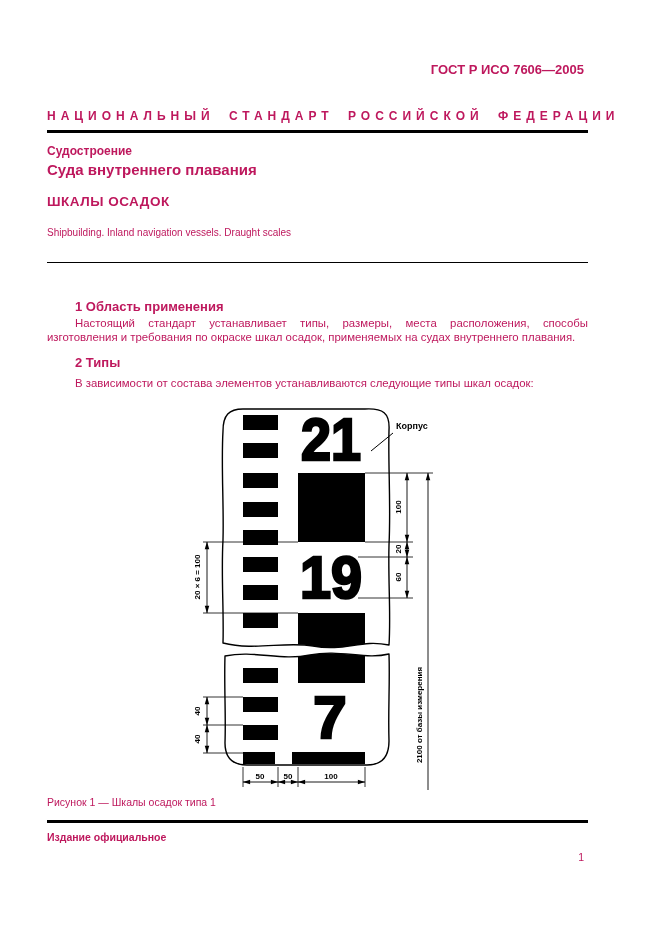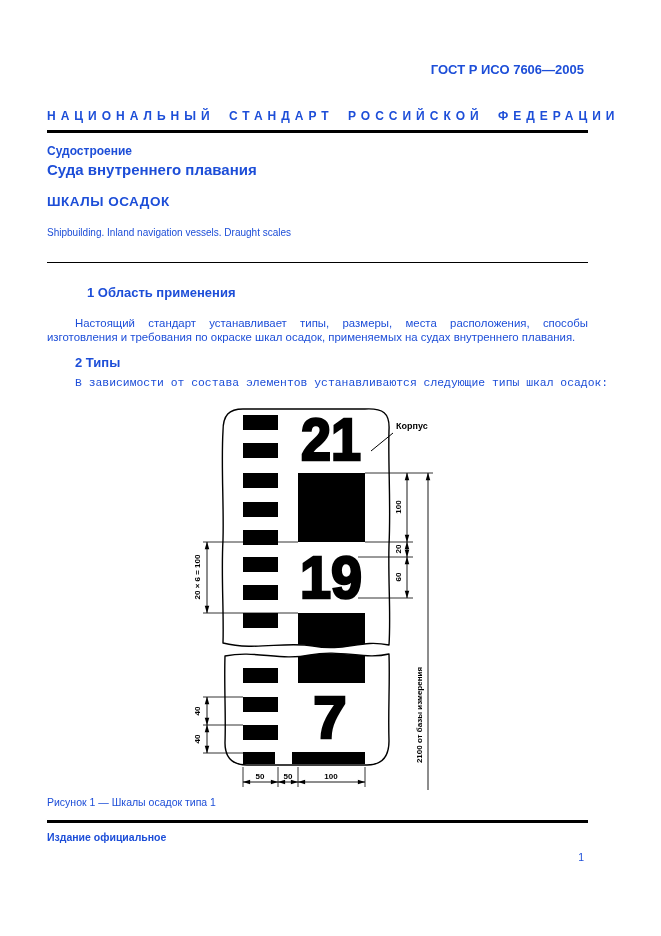--- a/index.html
+++ b/index.html
@@ -1,38 +1,38 @@
 <!DOCTYPE html>
 <html><head>
 <meta charset="utf-8">
 <style>
   html,body{margin:0;padding:0;background:#888;}
   .page{
-    position:relative;width:661px;height:936px;background:#ffffff;color:#1d4ed8;
+    position:relative;width:661px;height:936px;background:#ffffff;color:#be185d;
     font-family:"Liberation Sans","DejaVu Sans",sans-serif;overflow:hidden;
     margin:0 auto;
   }
   .abs{position:absolute;}
   .doc-code{top:62px;right:77px;font-size:13px;font-weight:bold;white-space:nowrap;}
   .banner{top:109px;left:47px;width:541px;text-align:center;font-size:12px;font-weight:bold;
           letter-spacing:5px;word-spacing:6px;white-space:nowrap;}
   .rule-thick{left:47px;width:541px;height:3px;background:#000;}
   .rule-thin{left:47px;width:541px;height:1px;background:#000;}
   .r1{top:130px;} .r2{top:262px;} .r3{top:820px;}
   .ctr{left:47px;width:541px;text-align:left;}
   .t-ru1{top:144px;font-size:12px;font-weight:bold;}
   .t-ru2{top:161px;font-size:15px;font-weight:bold;}
   .t-subject{top:194px;font-size:13.5px;font-weight:bold;letter-spacing:0.5px;}
   .t-en{top:227px;font-size:10px;}
   .date-line{top:271px;left:47px;width:541px;text-align:right;font-size:11px;font-weight:bold;}
   .h-sec{left:75px;font-size:13px;font-weight:bold;}
-  .h1{top:285px;margin-left:12px;} .h2{top:355px;}
+  .h1{top:299px;} .h2{top:355px;}
   .body-par{top:317px;left:47px;width:541px;font-size:11.4px;line-height:13.6px;
             text-align:justify;text-indent:28px;}
-  .line-par{left:75px;width:513px;font-size:11.4px;line-height:13.6px;white-space:nowrap;font-family:Liberation Mono, monospace;}
+  .line-par{left:75px;width:513px;font-size:11.4px;line-height:13.6px;white-space:nowrap;}
   .p2a{top:377px;} .p2b{top:391px;}
   .figure-svg{top:405px;left:185px;}
   .caption{top:796px;font-size:10.5px;}
   .edition{top:831px;left:47px;font-size:10.5px;font-weight:bold;}
   .page-num{top:851px;right:77px;font-size:10.5px;}
 
   
   .plate{fill:#ffffff;stroke:#000;stroke-width:1.4;stroke-linejoin:round;}
   .mark{fill:#000;stroke:none;}
   .scale-digit{font-family:"Liberation Sans","DejaVu Sans",sans-serif;font-weight:bold;

